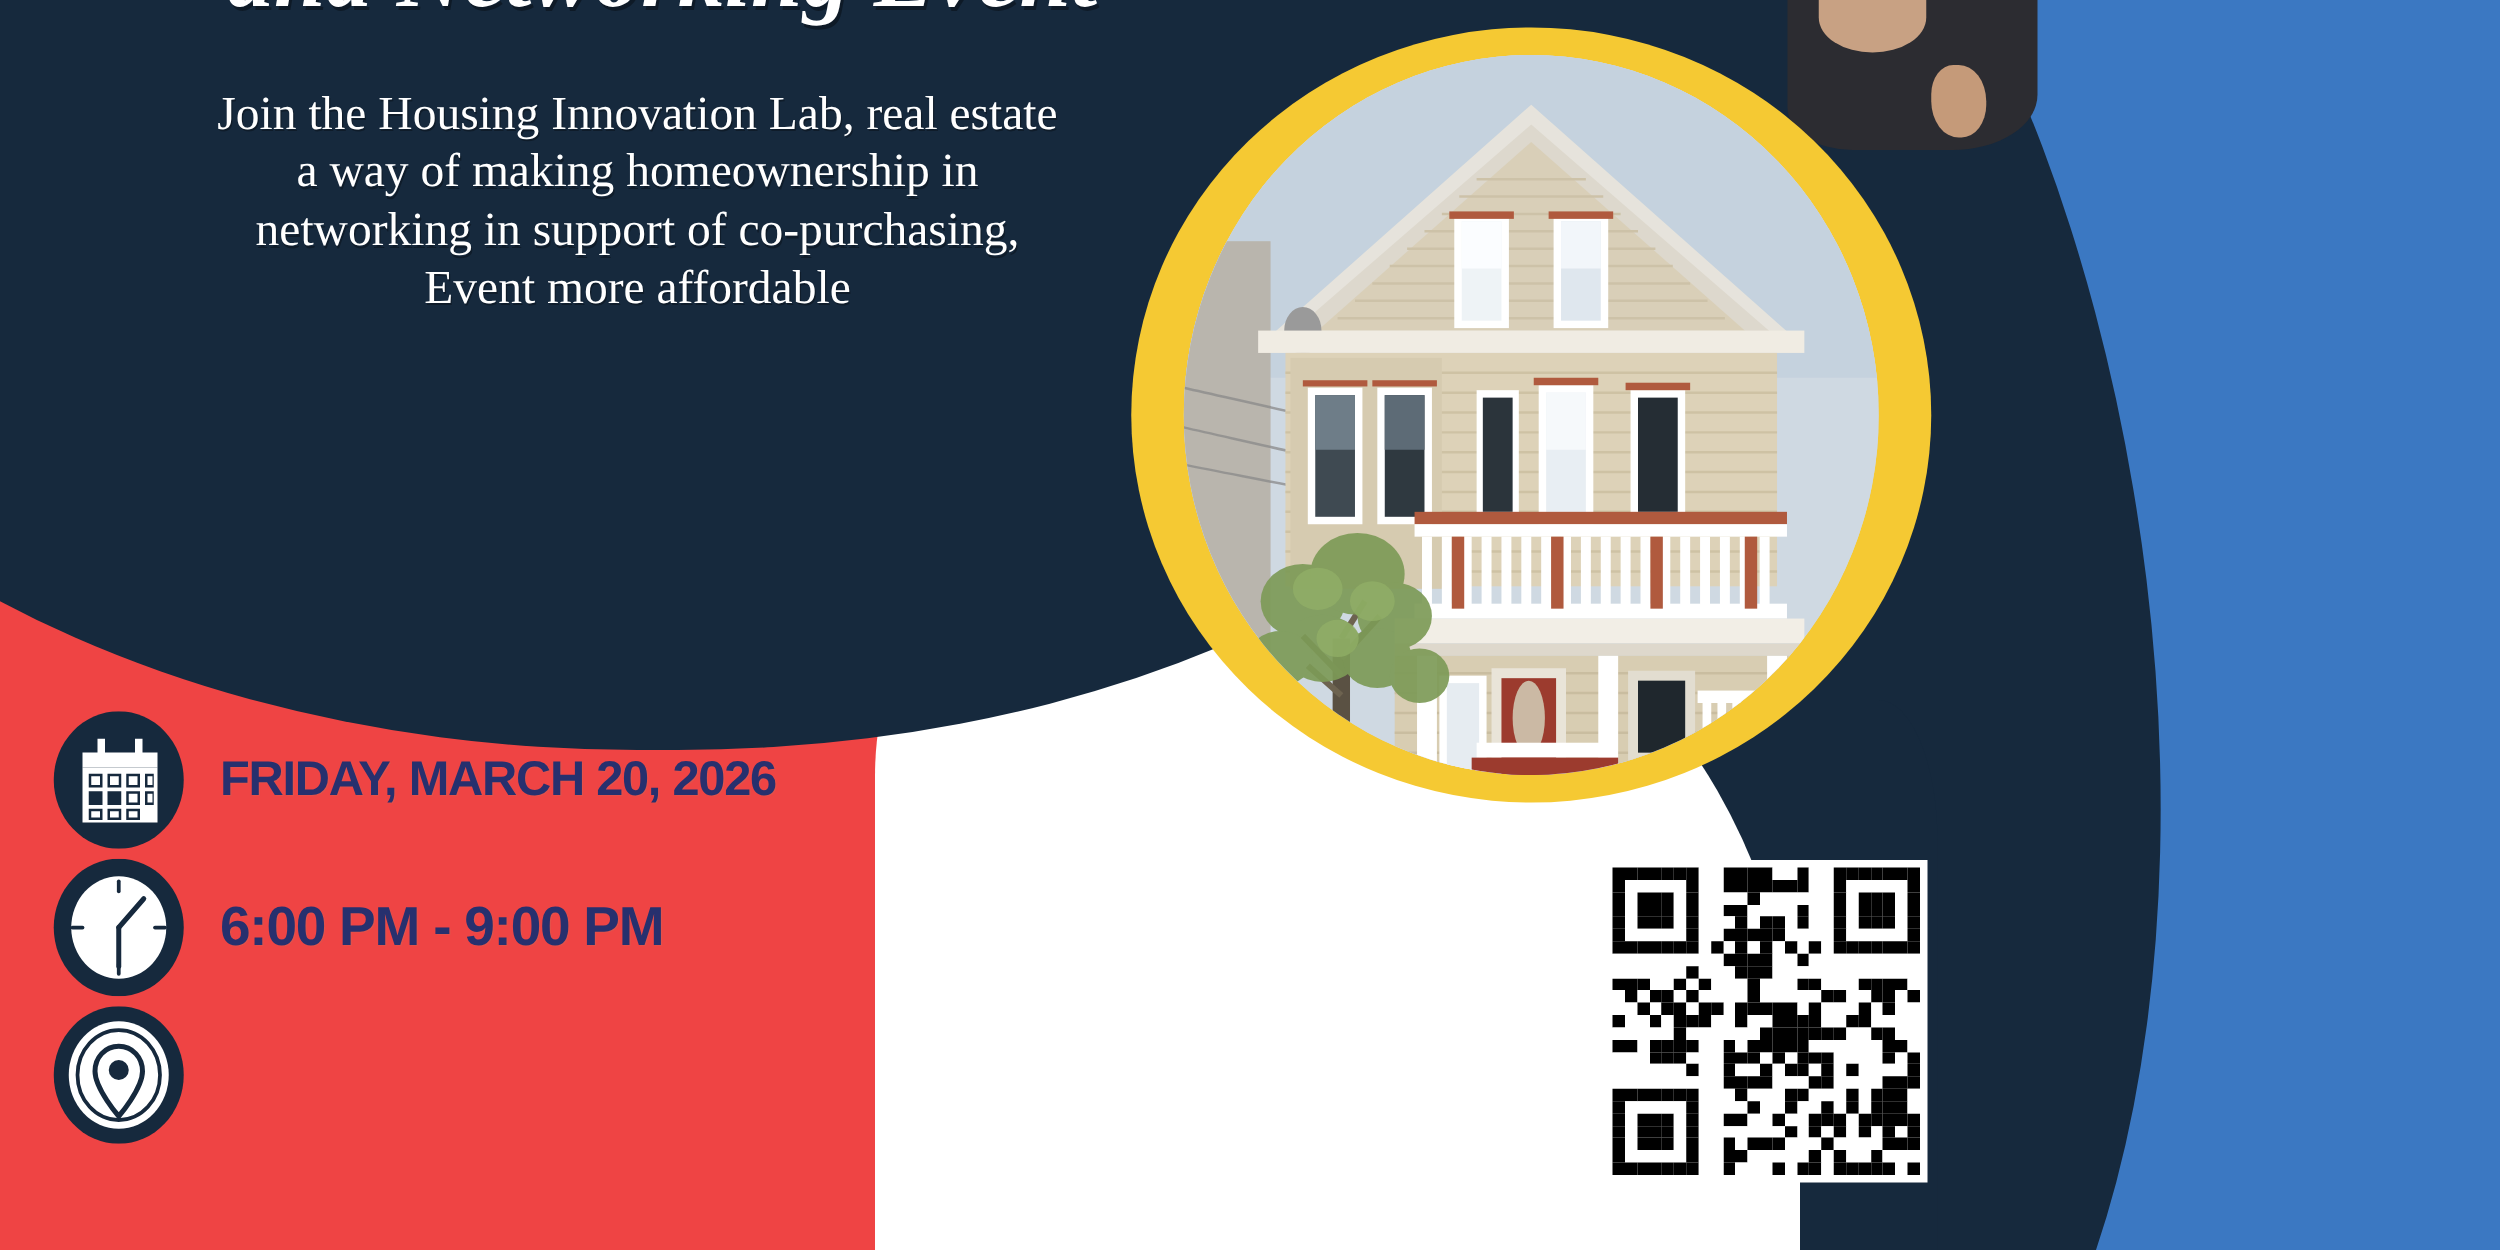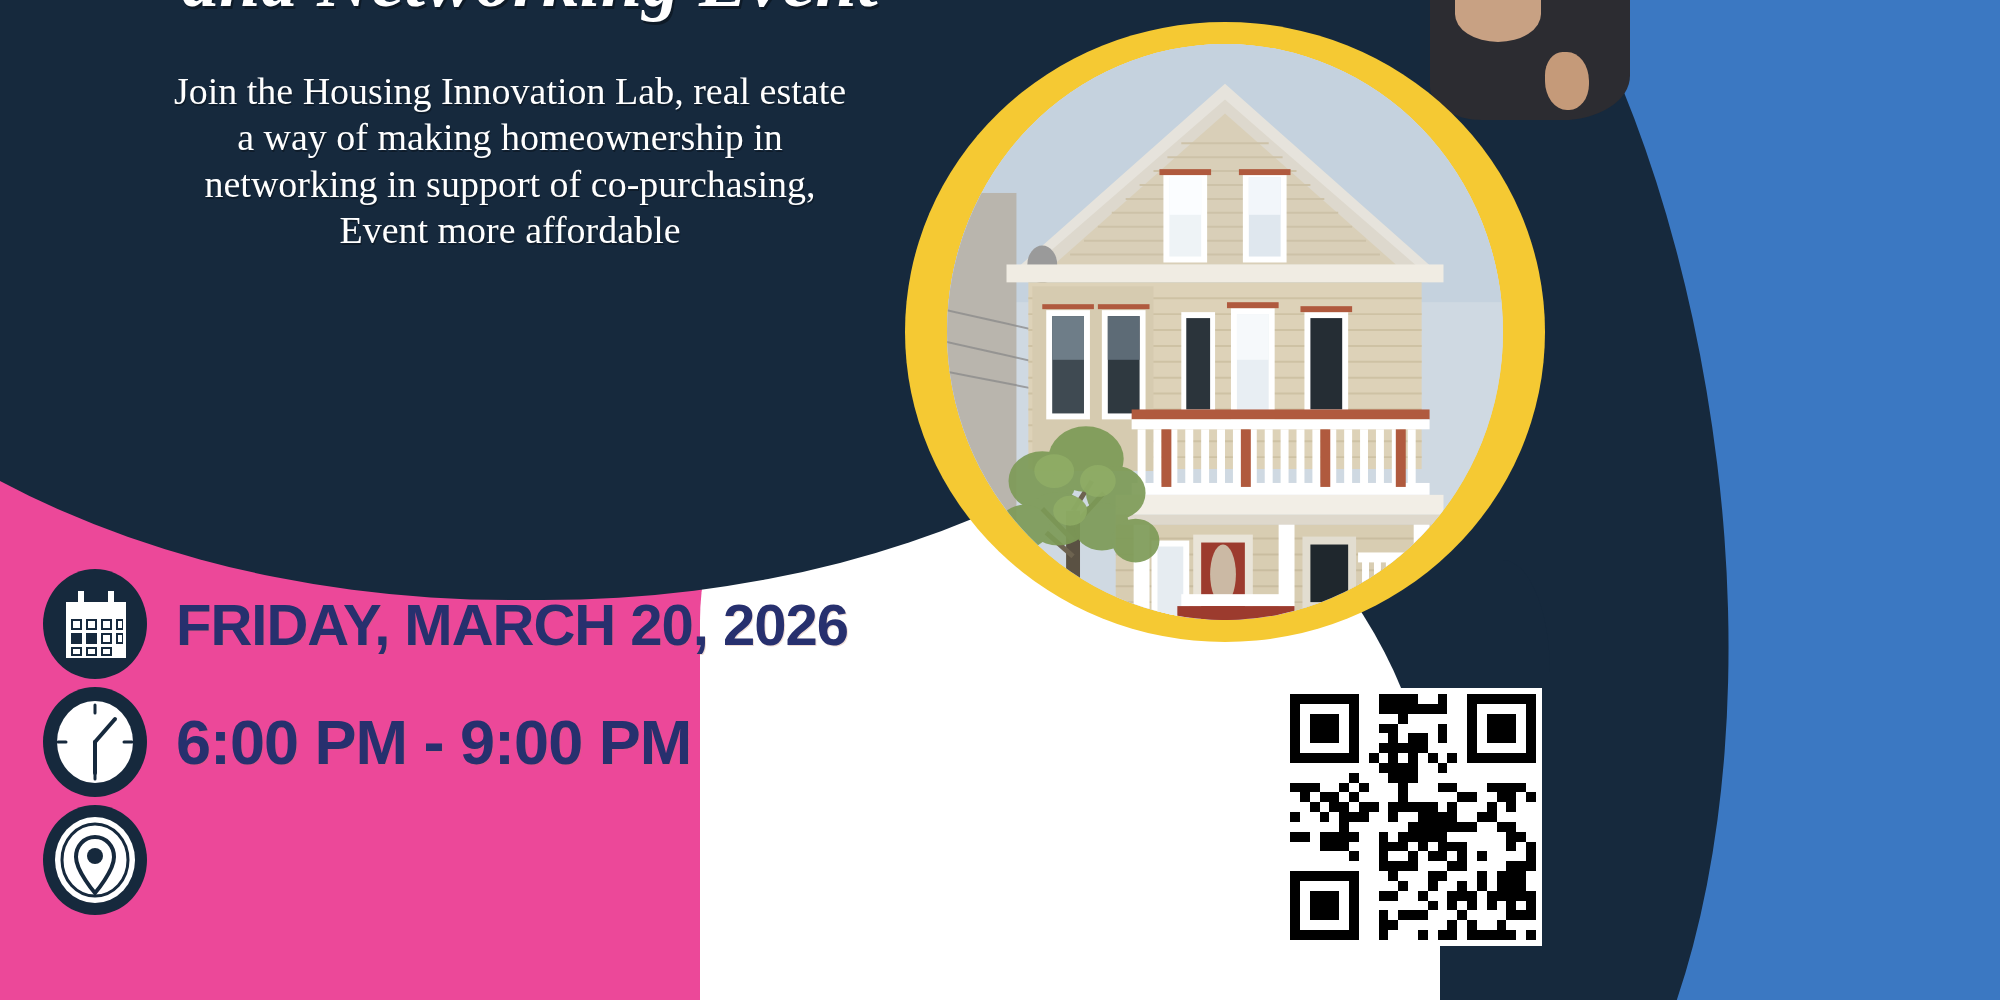--- a/index.html
+++ b/index.html
@@ -2,21 +2,21 @@
 <html><head>
 <meta charset="utf-8">
 <title>Co-Purchasing Learning and Networking Event Flyer</title>
 <style>
   html,body{margin:0;padding:0;}
   body{
     width:2000px;height:1000px;overflow:hidden;background:#ffffff;
     font-family:"Liberation Sans", sans-serif;
     position:relative;
   }
-  #flyer{position:absolute;inset:0;width:2000px;height:1000px;background:#ec4899;overflow:hidden;}
+  #flyer{position:absolute;inset:0;width:2000px;height:1000px;background:#ef4444;overflow:hidden;}
 
   
   .right-blue{
     position:absolute;left:1040px;top:-40px;width:1000px;height:1100px;
     background:#3b78c2;
     border-radius:55% 0 0 48% / 50% 0 0 50%;
     z-index:1;
   }
   .right-blue-block{
     position:absolute;left:1530px;top:0;width:520px;height:1000px;
@@ -98,22 +98,22 @@
   .icon-badge{
     flex:0 0 auto;width:110px;height:110px;display:block;
   }
   .detail-text{
     font-family:"Liberation Sans", sans-serif;
     font-weight:bold;
     color:#27306e;
     white-space:nowrap;
     text-shadow:1px 1px 0 rgba(190,120,90,.25);
   }
-  .detail-text.big{font-size:58px;letter-spacing:-1px;}
-  .detail-text.mid{font-size:63px;letter-spacing:-1px;}
+  .detail-text.big{font-size:39px;letter-spacing:-1px;}
+  .detail-text.mid{font-size:44px;letter-spacing:-1px;}
   .detail-text.venue{font-size:56px;letter-spacing:-1.2px;}
 
   
   .photo-wrap{
     position:absolute;left:905px;top:22px;width:640px;height:620px;
     z-index:14;
   }
   .photo-ring{
     position:absolute;inset:0;border-radius:50%;
     background:#f5c933;

